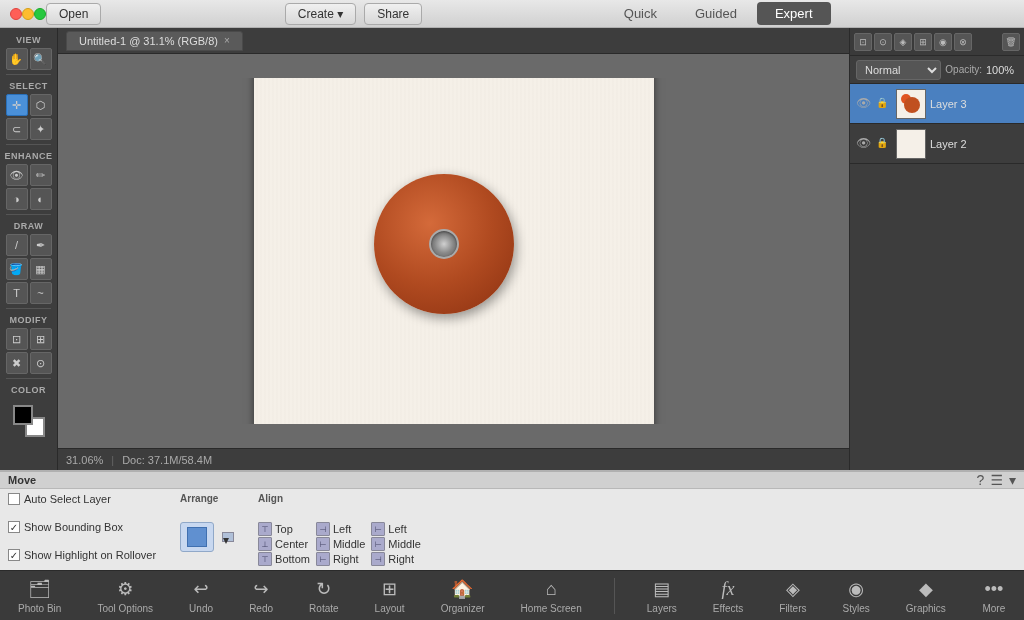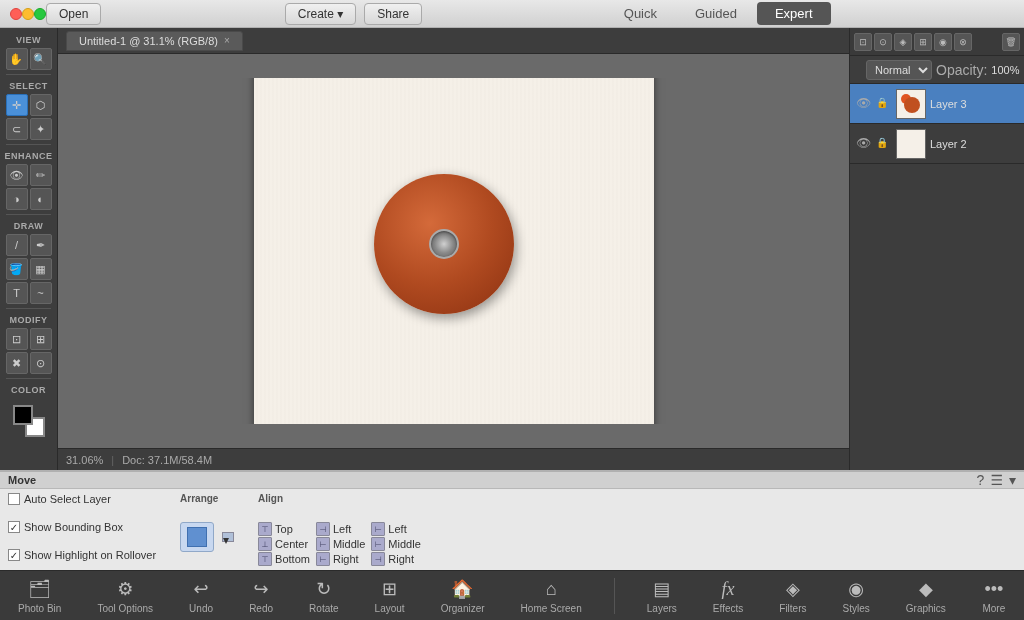--- a/index.html
+++ b/index.html
@@ -44,23 +44,23 @@
     #canvas::before { content: ''; position: absolute; inset: 0; background: repeating-linear-gradient(90deg, transparent, transparent 2px, rgba(200,190,180,0.05) 2px, rgba(200,190,180,0.05) 4px); }
     .disc-outer { position: absolute; width: 140px; height: 140px; border-radius: 50%; background: radial-gradient(circle at 40% 35%, #d46a3a, #b04a20, #8a3010); top: 120px; left: 120px; box-shadow: 2px 4px 12px rgba(0,0,0,0.4); }
     .disc-inner { position: absolute; width: 30px; height: 30px; border-radius: 50%; background: radial-gradient(circle, #d0d0d0, #888, #666); top: 55px; left: 55px; border: 2px solid #aaa; box-shadow: inset 0 1px 3px rgba(0,0,0,0.5); }
     #canvas-footer { height: 22px; background: #3d3d3d; display: flex; align-items: center; padding: 0 8px; font-size: 11px; color: #aaa; border-top: 1px solid #2a2a2a; }
 
     
     #right-panel { width: 175px; background: #3d3d3d; border-left: 1px solid #2a2a2a; display: flex; flex-direction: column; }
     #panel-toolbar { height: 28px; background: #3a3a3a; display: flex; align-items: center; padding: 0 4px; gap: 2px; border-bottom: 1px solid #2a2a2a; }
     .panel-icon { width: 18px; height: 18px; background: #555; border: 1px solid #666; border-radius: 2px; display: flex; align-items: center; justify-content: center; cursor: pointer; color: #bbb; font-size: 9px; }
     .panel-icon.trash { margin-left: auto; }
-    #blend-row { height: 28px; display: flex; align-items: center; padding: 0 16px; gap: 4px; border-bottom: 1px solid #2a2a2a; }
+    #blend-row { height: 28px; display: flex; align-items: center; padding: 0 6px; gap: 4px; border-bottom: 1px solid #2a2a2a; }
     .blend-select { flex: 1; height: 20px; background: #555; border: 1px solid #666; border-radius: 3px; color: #ddd; font-size: 11px; padding: 0 4px; }
-    .opacity-label { font-size: 14px; color: #aaa; }
+    .opacity-label { font-size: 10px; color: #aaa; }
     .opacity-val { font-size: 11px; color: #ddd; width: 32px; }
     .layer-item { display: flex; align-items: center; padding: 4px 6px; gap: 4px; border-bottom: 1px solid #2a2a2a; cursor: pointer; height: 40px; }
     .layer-item.active { background: #4a80c0; }
     .eye-icon { width: 16px; height: 16px; color: #aaa; font-size: 12px; cursor: pointer; }
     .lock-icon { width: 14px; height: 14px; color: #888; font-size: 10px; }
     .layer-thumb { width: 30px; height: 30px; border: 1px solid #666; background: #555; margin-left: 2px; display: flex; align-items: center; justify-content: center; }
     .layer-thumb-l3 { background: #f5f0e8; position: relative; overflow: hidden; }
     .layer-thumb-l3::after { content: ''; position: absolute; width: 16px; height: 16px; border-radius: 50%; background: #c05020; top: 7px; left: 7px; }
     .layer-thumb-l2 { background: #f5f0e8; }
     .layer-name { font-size: 11px; color: #ddd; }

